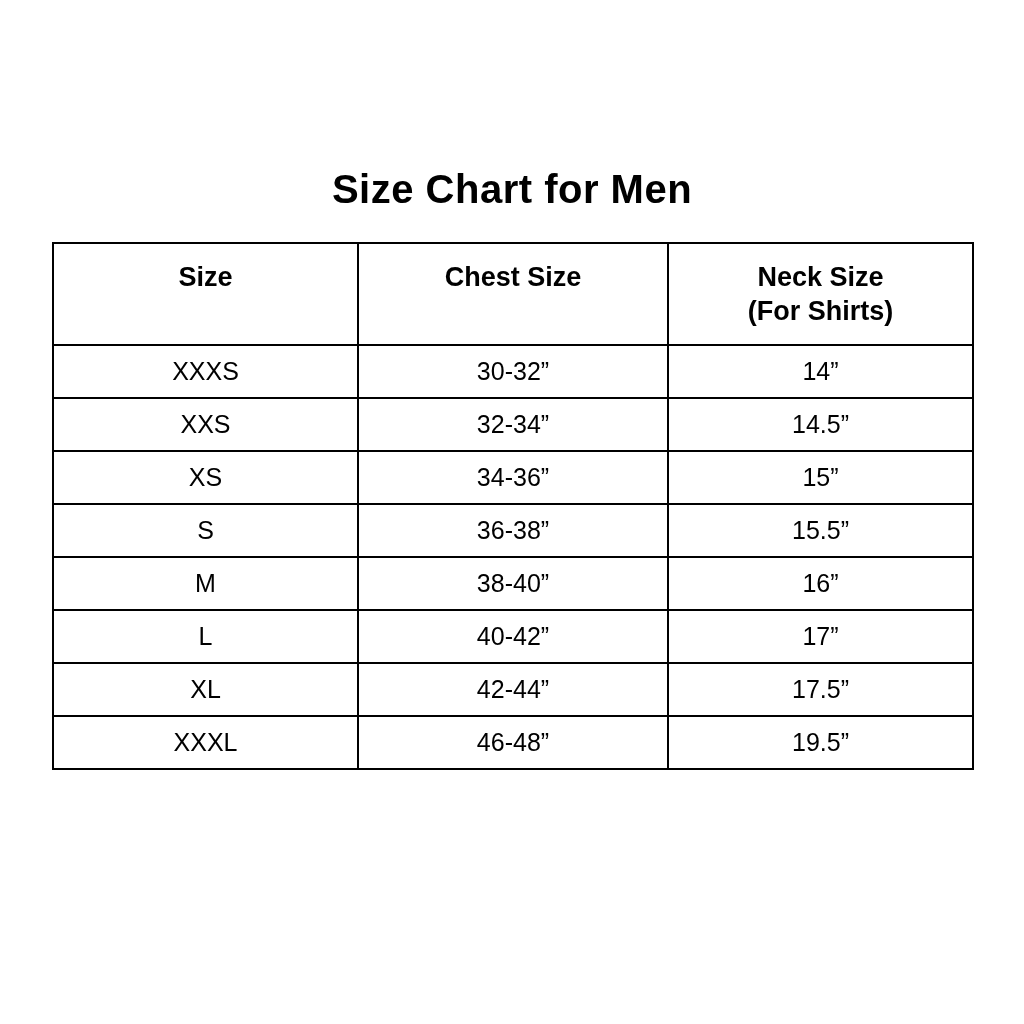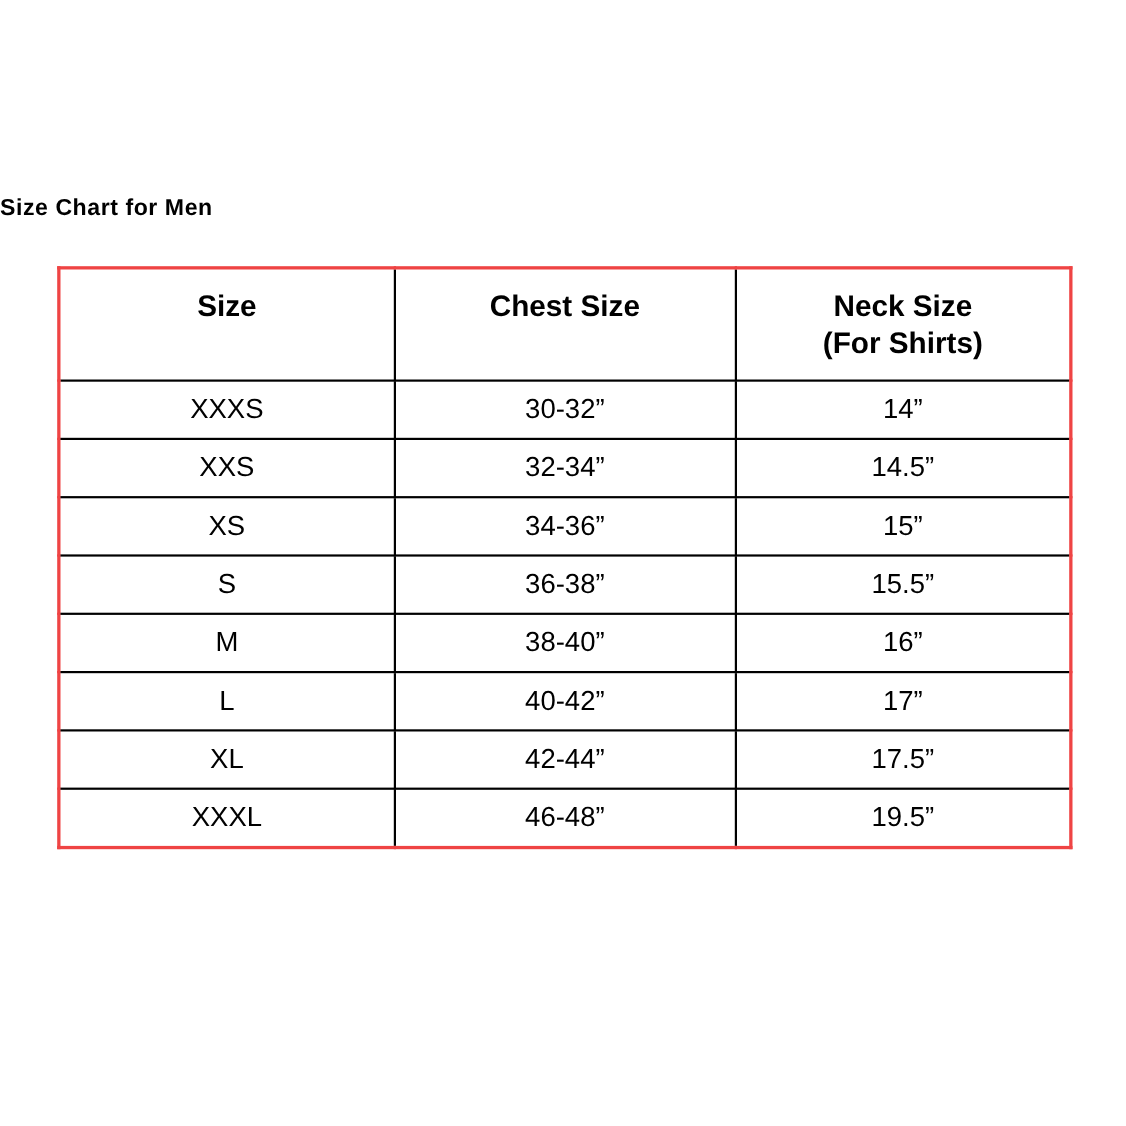--- a/index.html
+++ b/index.html
@@ -15,33 +15,34 @@
     font-family: "Liberation Sans", sans-serif;
     font-weight: bold;
     overflow: hidden;
   }
   .page-title {
     position: absolute;
     top: 172px;
     left: 0;
     width: 100%;
     margin: 0;
-    font-size: 21px;
+    text-align: center;
+    font-size: 40px;
     line-height: 34px;
     font-weight: bold;
     letter-spacing: 0.5px;
   }
   table.size-chart {
     position: absolute;
     left: 52px;
     top: 242px;
     width: 920px;
     border-collapse: collapse;
     table-layout: fixed;
-    border: 3px solid #ef4444;
+    border: 1px solid #ef4444;
   }
   table.size-chart th,
   table.size-chart td {
     border: 2px solid #000000;
     text-align: center;
     padding: 0;
     overflow: hidden;
   }
   table.size-chart th {
     height: 84px;

